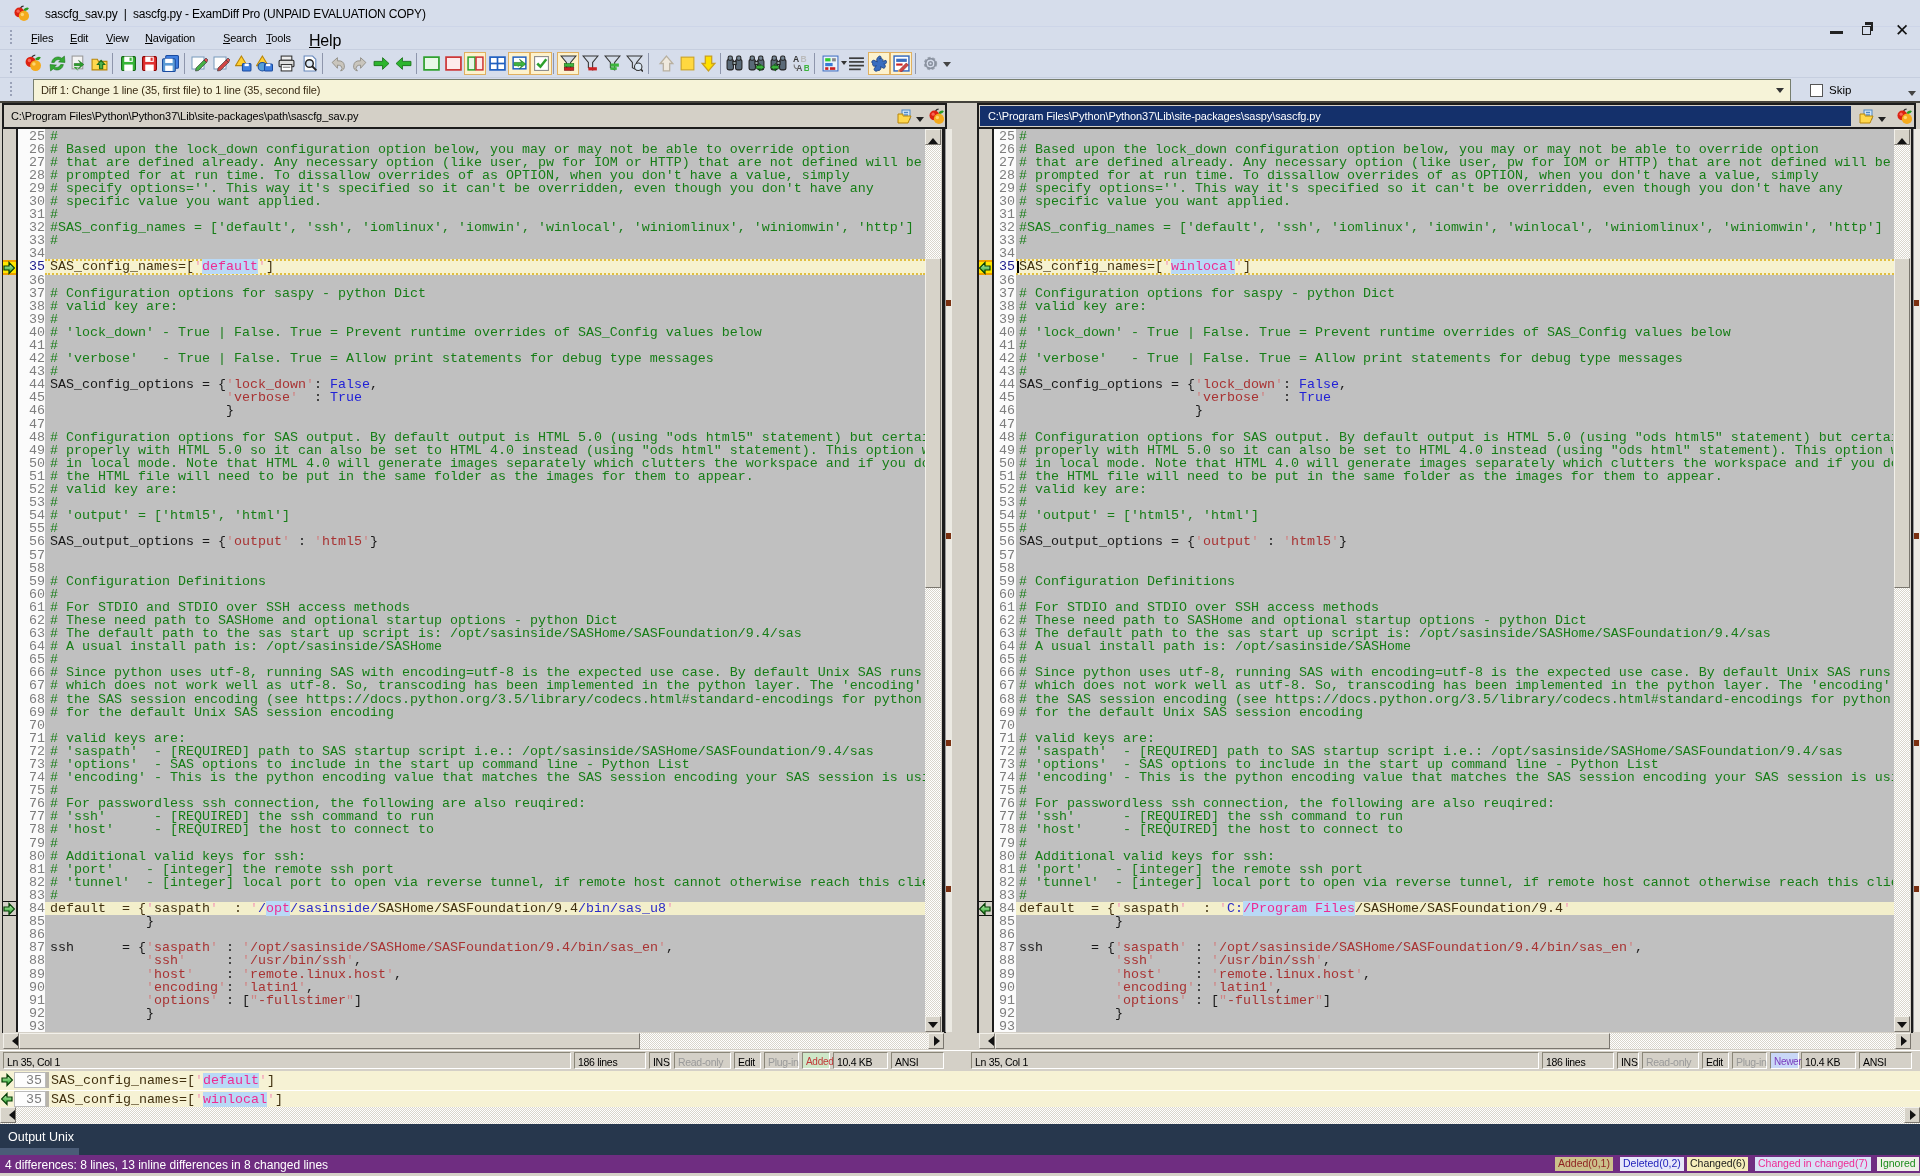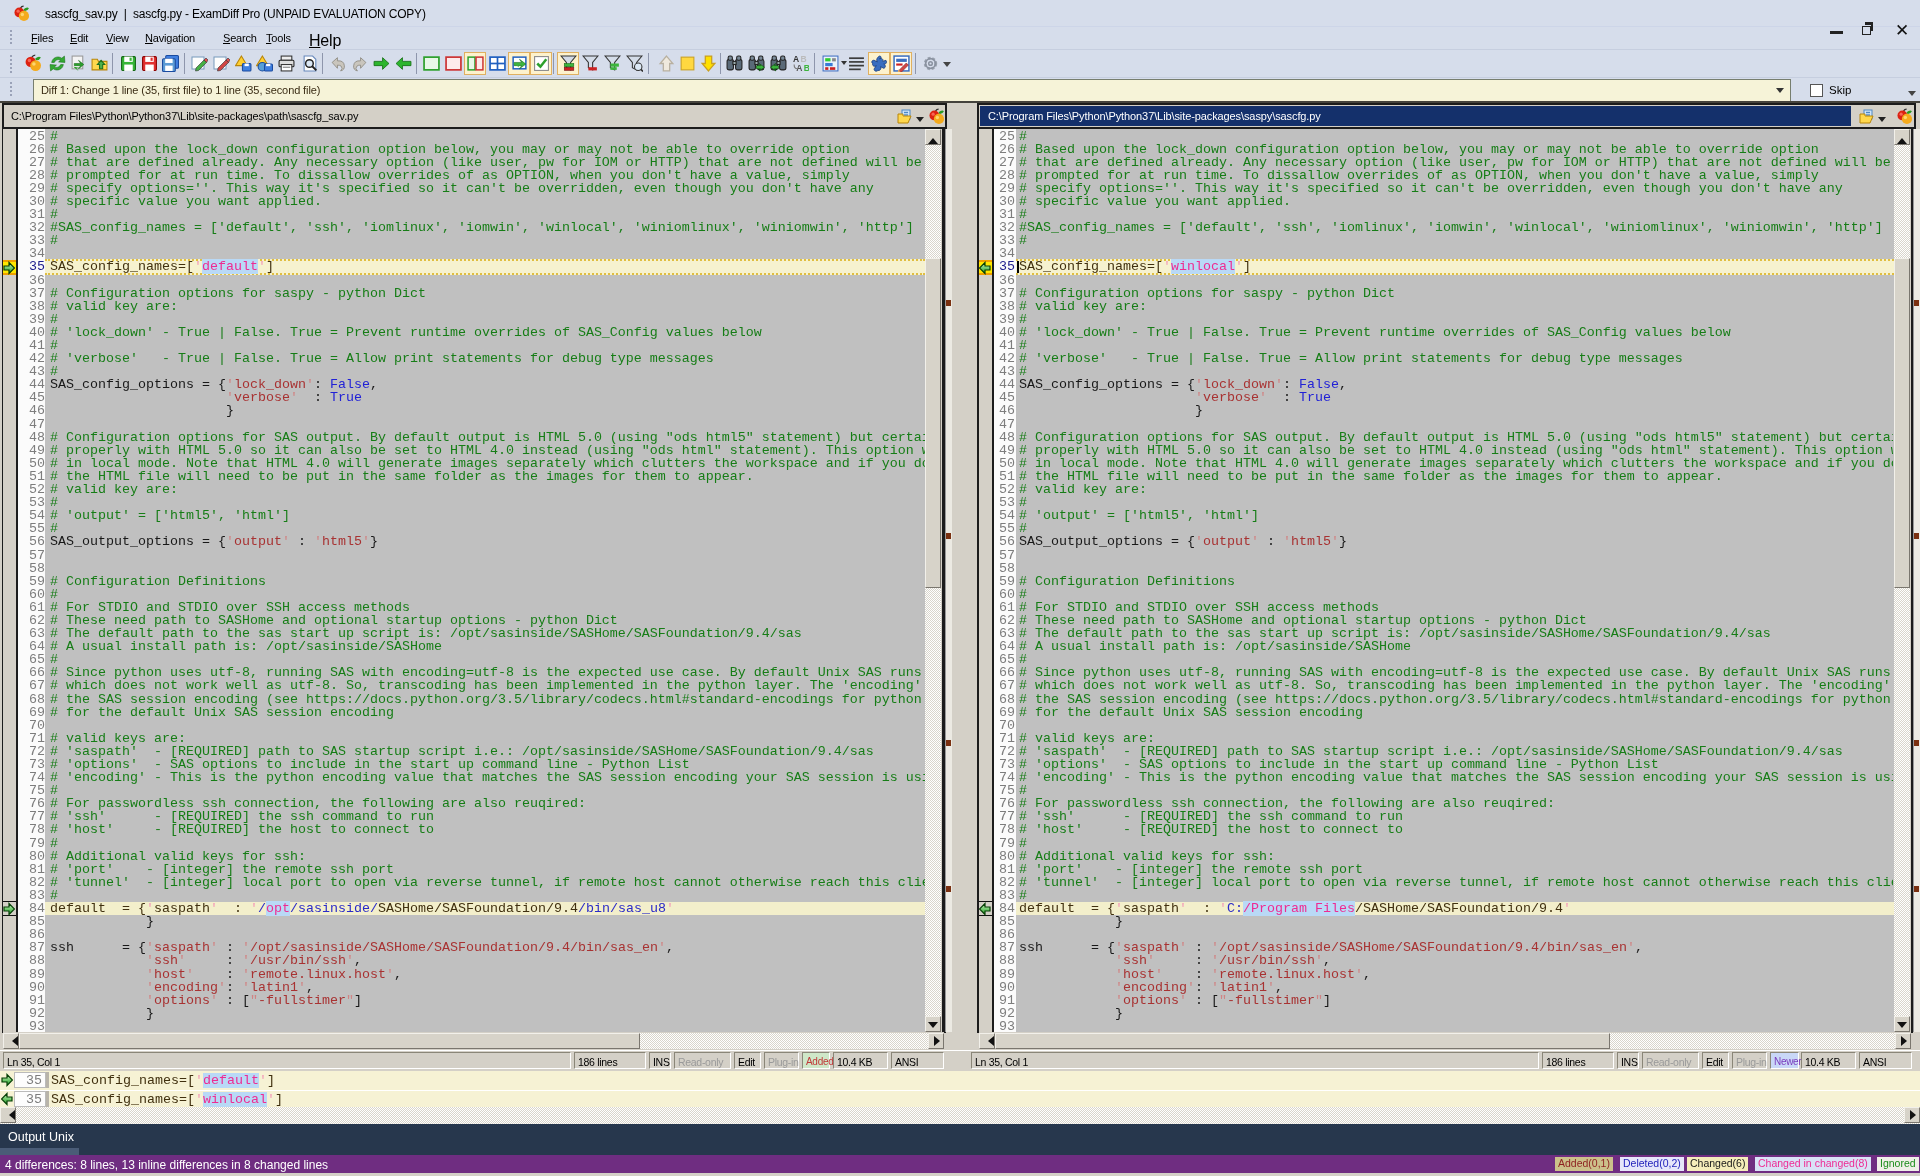--- a/index.html
+++ b/index.html
@@ -473,15 +473,15 @@
 <div class="ab sbface" style="left:1904px;top:1107px;width:16px;height:16px"></div>
     <div class="ab" style="left:1910px;top:1110px;width:0;height:0;border:5px solid transparent;border-left:6px solid #111"></div>
 <div class="ab" style="left:0;top:1123.5px;width:1920px;height:31.5px;background:#27374d"></div>
 <span class="ab" style="left:8px;top:1130px;font-size:12.5px;color:#fff">Output Unix</span>
 <div class="ab" style="left:0;top:1147.5px;width:79px;height:7.5px;background:#4a5c77"></div>
 <div class="ab" style="left:0;top:1155px;width:1920px;height:18px;background:#6f2d81"></div>
 <span class="ab" style="left:5px;top:1157.5px;font-size:12px;color:#fff">4 differences: 8 lines, 13 inline differences in 8 changed lines</span>
 <span class="badge" style="left:1555px;color:#8d1f1f;background:#ccc08a">Added(0,1)</span>
 <span class="badge" style="left:1620px;color:#2222bb;background:#e6e6fa">Deleted(0,2)</span>
 <span class="badge" style="left:1687px;color:#1a1a1a;background:#f5edba">Changed(6)</span>
-<span class="badge" style="left:1755px;color:#ee2a94;background:#d9e2f6">Changed in changed(8)</span>
+<span class="badge" style="left:1755px;color:#ee2a94;background:#d9e2f6">Changed in changed(7)</span>
 <span class="badge" style="left:1877px;color:#1a8c1a;background:#f0efe8">Ignored</span>
 <div class="ab" style="left:0;top:1173px;width:1920px;height:3px;background:#d4d0c7"></div>
 </div>
 </body></html>

